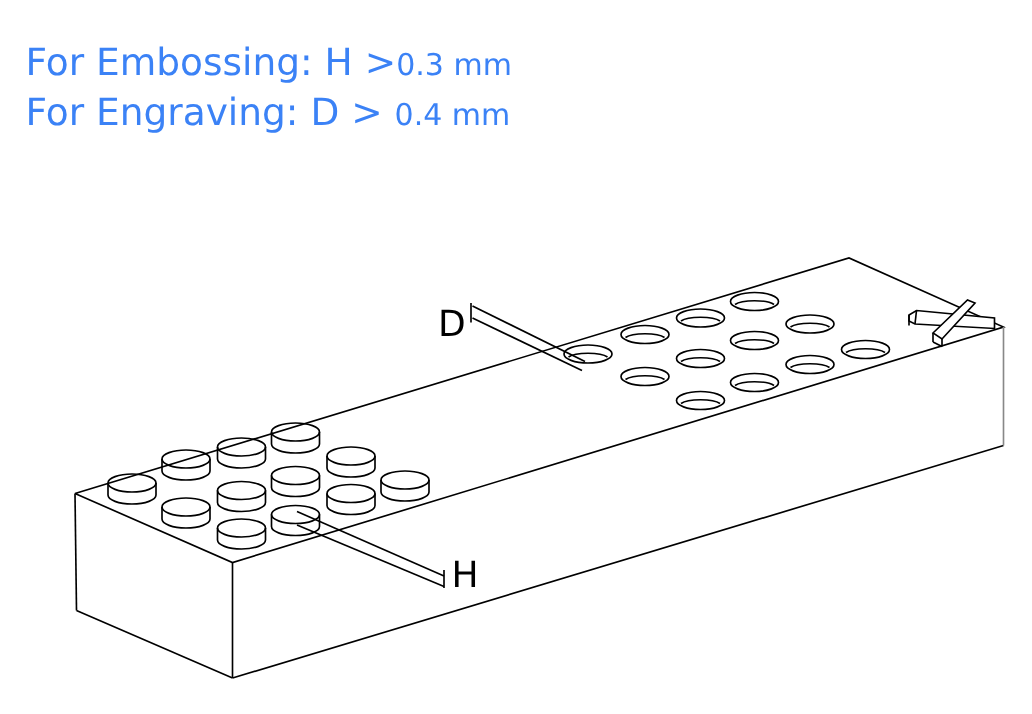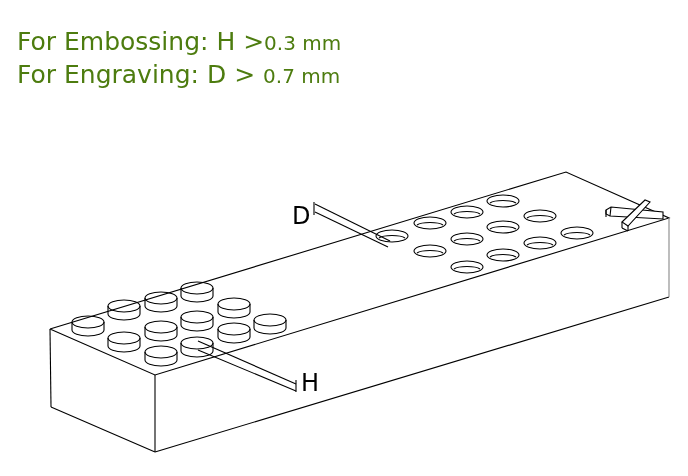--- a/index.html
+++ b/index.html
@@ -1,33 +1,33 @@
 <!DOCTYPE html>
 <html><head>
 <meta charset="utf-8">
 <style>
   html,body{margin:0;padding:0;background:#fff;}
   body{width:688px;height:476px;position:relative;overflow:hidden;font-family:"DejaVu Sans","Liberation Sans",sans-serif;}
-  .spec{position:absolute;left:17px;color:#4d7c0f;white-space:nowrap;}
+  .spec{position:absolute;left:17px;color:#3b82f6;white-space:nowrap;}
   .spec .lbl{font-size:25px;}
   .spec .val{font-size:20px;}
   #l1{top:27px;}
   #l2{top:60px;}
   svg{position:absolute;left:0;top:0;}
   .ln{fill:none;stroke:#000;stroke-width:1.1;}
   .txt{font-family:"DejaVu Sans","Liberation Sans",sans-serif;font-size:24px;fill:#000;}
 </style>
 </head>
 <body>
 
 <div class="spec" id="l1">
   <span class="lbl">For Embossing: H &gt;</span><span class="val">0.3 mm</span>
 </div>
 <div class="spec" id="l2">
-  <span class="lbl">For Engraving: D &gt; </span><span class="val">0.7 mm</span>
+  <span class="lbl">For Engraving: D &gt; </span><span class="val">0.4 mm</span>
 </div>
 
 <svg width="688" height="476">
 
   <g>
     <polyline class="ln" points="50,329 566,172 669,218 155,375 50,329"></polyline>
     <line class="ln" x1="50" y1="329" x2="51" y2="407"></line>
     <line class="ln" x1="51" y1="407" x2="155" y2="452"></line>
     <line class="ln" x1="155" y1="375" x2="155" y2="452"></line>
     <line class="ln" x1="155" y1="452" x2="669" y2="297"></line>

